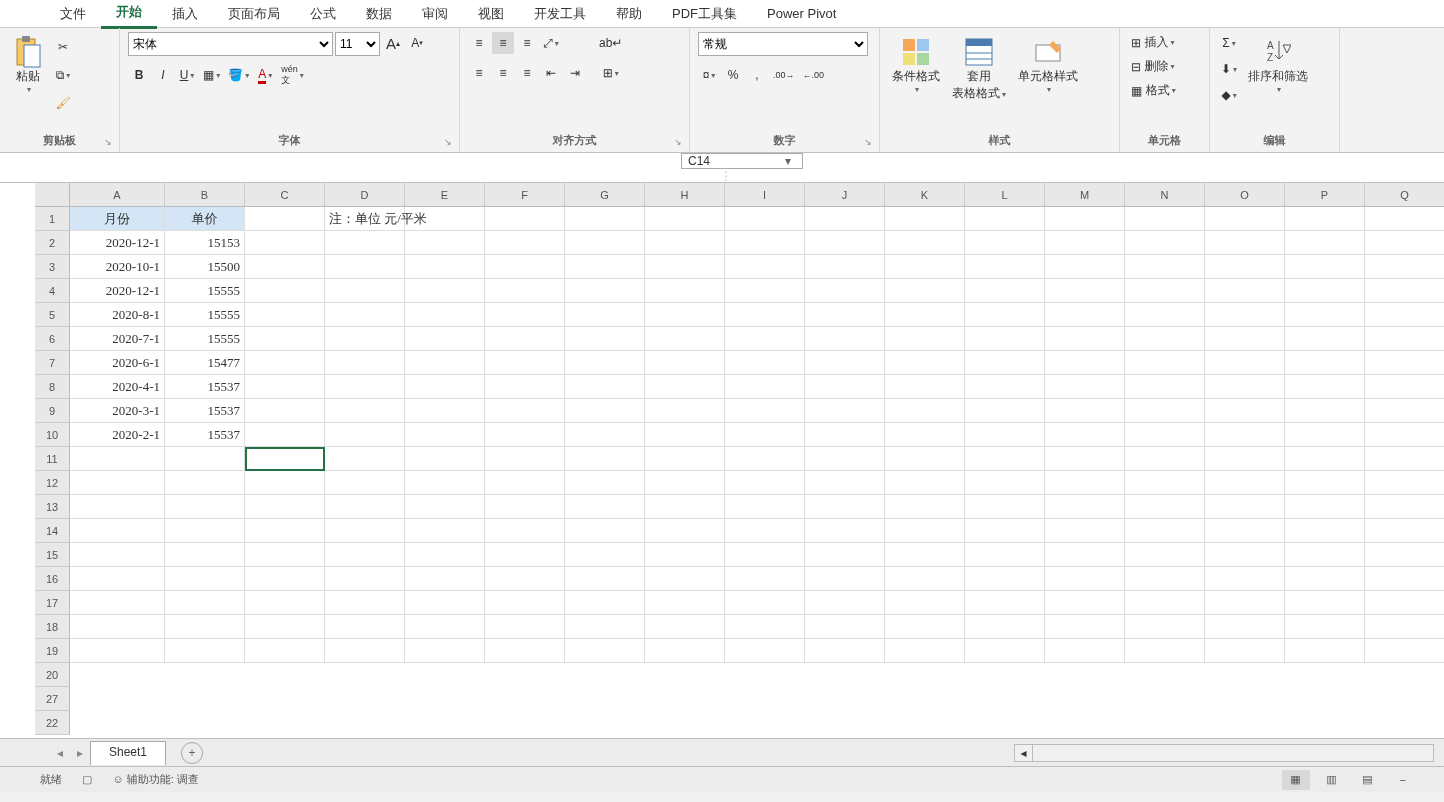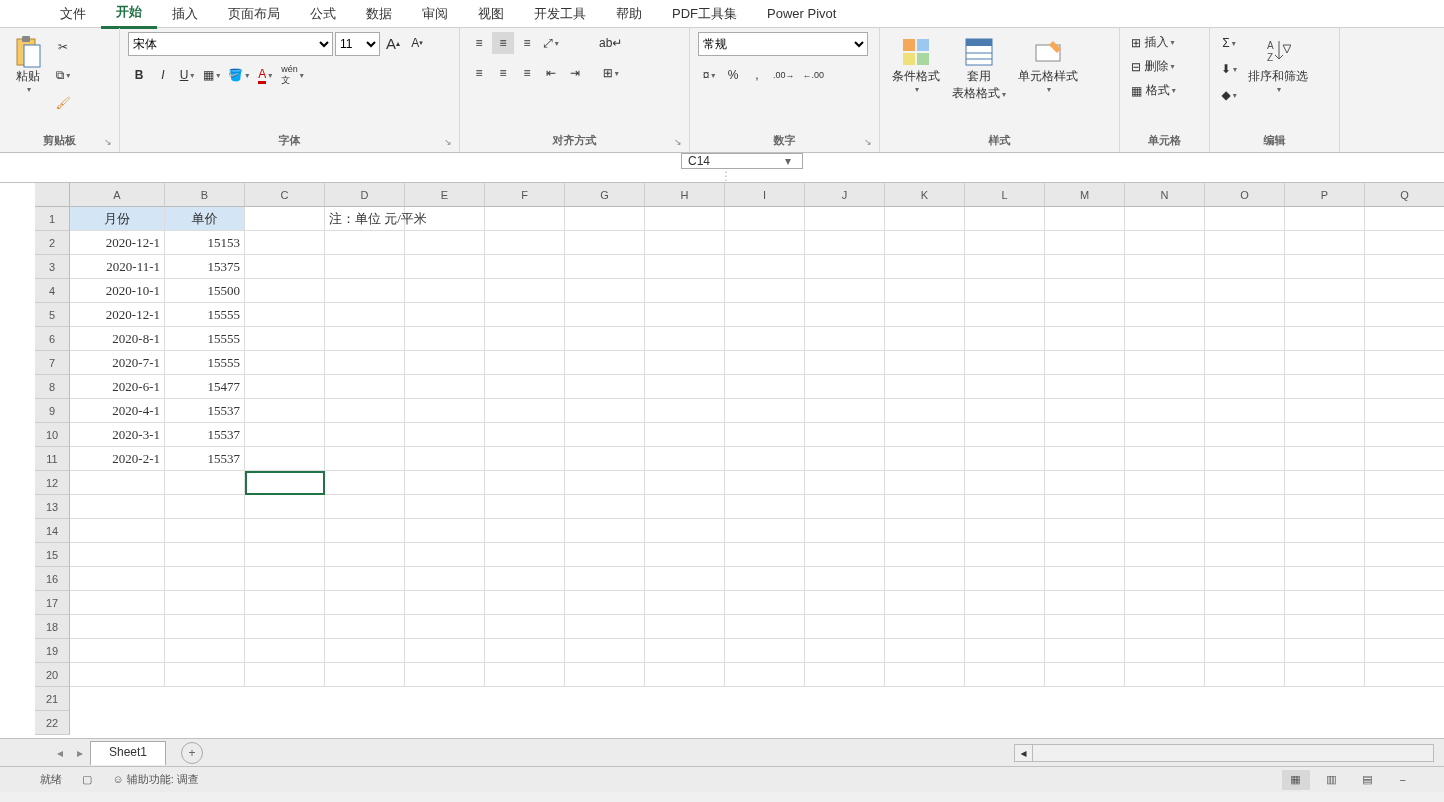--- a/index.html
+++ b/index.html
@@ -319,21 +319,21 @@
       <div class="row-header">11</div>
       <div class="row-header">12</div>
       <div class="row-header">13</div>
       <div class="row-header">14</div>
       <div class="row-header">15</div>
       <div class="row-header">16</div>
       <div class="row-header">17</div>
       <div class="row-header">18</div>
       <div class="row-header">19</div>
       <div class="row-header">20</div>
-      <div class="row-header">21</div>
+      <div class="row-header">27</div>
       <div class="row-header">22</div>
     </div>
   <div class="cells" id="cells">
       <div class="cell-row">
         <div class="cell header-cell" style="width: 95px;">月份</div>
         <div class="cell header-cell" style="width: 80px;">单价</div>
         <div class="cell" style="width: 80px;"></div>
         <div class="cell note-cell" style="width: 80px; overflow: visible;">注：单位 元/平米</div>
         <div class="cell" style="width: 80px;"></div>
         <div class="cell" style="width: 80px;"></div>
@@ -345,39 +345,20 @@
         <div class="cell" style="width: 80px;"></div>
         <div class="cell" style="width: 80px;"></div>
         <div class="cell" style="width: 80px;"></div>
         <div class="cell" style="width: 80px;"></div>
         <div class="cell" style="width: 80px;"></div>
         <div class="cell" style="width: 80px;"></div>
       </div>
       <div class="cell-row">
         <div class="cell data-right" style="width: 95px;">2020-12-1</div>
         <div class="cell data-right" style="width: 80px;">15153</div>
-        <div class="cell" style="width: 80px;"></div>
-        <div class="cell" style="width: 80px;"></div>
-        <div class="cell" style="width: 80px;"></div>
-        <div class="cell" style="width: 80px;"></div>
-        <div class="cell" style="width: 80px;"></div>
-        <div class="cell" style="width: 80px;"></div>
-        <div class="cell" style="width: 80px;"></div>
-        <div class="cell" style="width: 80px;"></div>
-        <div class="cell" style="width: 80px;"></div>
-        <div class="cell" style="width: 80px;"></div>
-        <div class="cell" style="width: 80px;"></div>
-        <div class="cell" style="width: 80px;"></div>
-        <div class="cell" style="width: 80px;"></div>
-        <div class="cell" style="width: 80px;"></div>
-        <div class="cell" style="width: 80px;"></div>
-      </div>
-      <div class="cell-row">
-        <div class="cell data-right" style="width: 95px;">2020-11-1</div>
-        <div class="cell data-right" style="width: 80px;">15375</div>
         <div class="cell" style="width: 80px;"></div>
         <div class="cell" style="width: 80px;"></div>
         <div class="cell" style="width: 80px;"></div>
         <div class="cell" style="width: 80px;"></div>
         <div class="cell" style="width: 80px;"></div>
         <div class="cell" style="width: 80px;"></div>
         <div class="cell" style="width: 80px;"></div>
         <div class="cell" style="width: 80px;"></div>
         <div class="cell" style="width: 80px;"></div>
         <div class="cell" style="width: 80px;"></div>

